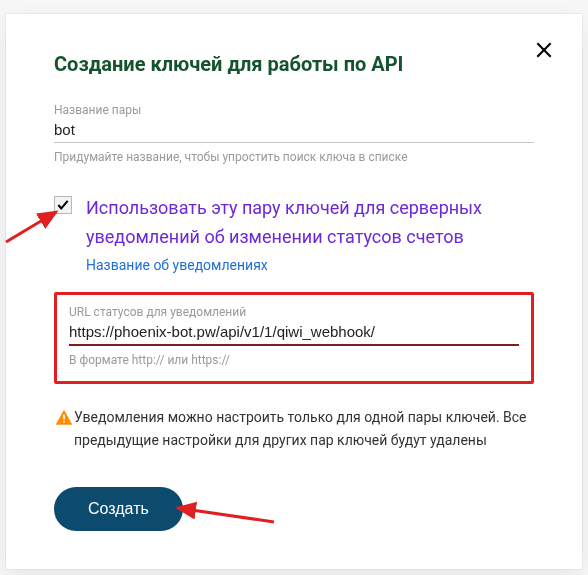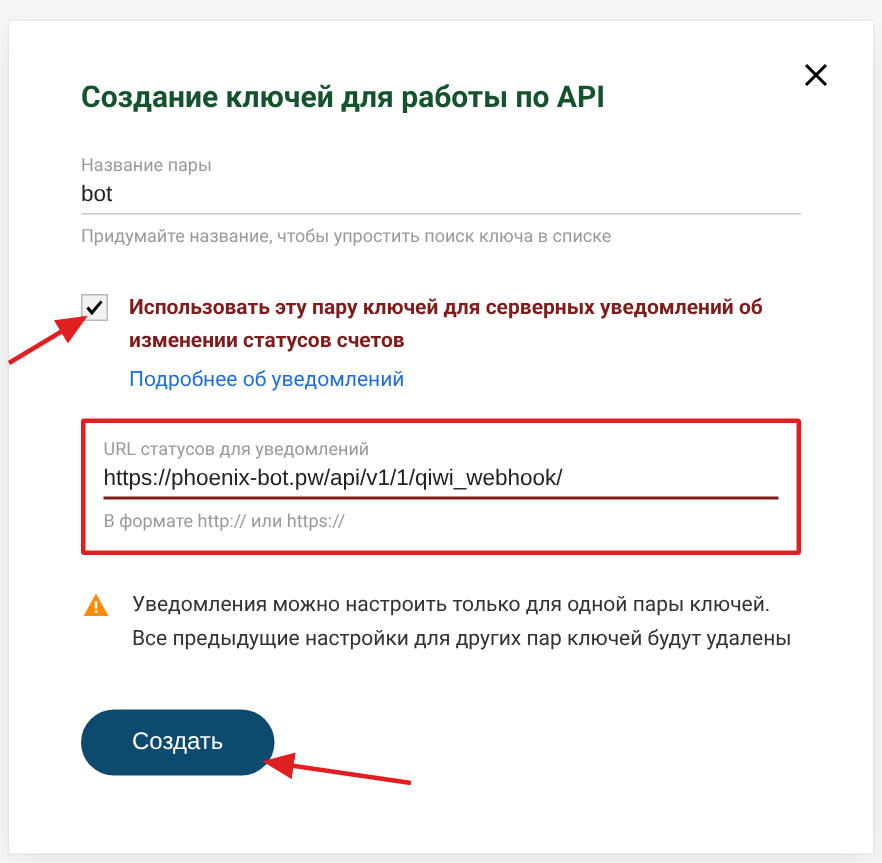--- a/index.html
+++ b/index.html
@@ -80,42 +80,40 @@
       background: #f3f3f3;
       display: flex;
       align-items: center;
       justify-content: center;
       flex-shrink: 0;
       margin-top: 2px;
       cursor: pointer;
     }
     .checkbox svg { width: 14px; height: 14px; }
     .checkbox-text {
-      font-size: 14px;
-      color: #7f1d1d;
+      font-size: 18px;
+      color: #6d28d9;
       line-height: 1.6;
-      font-weight: bold;
     }
     .link {
       color: #1f6fd6;
       font-size: 14px;
       display: inline-block;
       margin-top: 6px;
       cursor: pointer;
     }
     .url-section {
       margin-top: 18px;
       padding: 10px 12px 12px 12px;
       border: 3px solid #e02020;
       border-radius: 2px;
     }
     .warning-row {
       display: flex;
       align-items: flex-start;
-      gap: 14px;
       margin-top: 22px;
     }
     .warning-icon {
       width: 20px;
       flex-shrink: 0;
       margin-top: 2px;
     }
     .warning-text {
       font-size: 14px;
       color: #333;
@@ -157,21 +155,21 @@
 
   <div class="section">
     <div class="checkbox-row">
       <div class="checkbox">
         <svg viewBox="0 0 24 24" fill="none" stroke="#000" stroke-width="3.5">
           <polyline points="4,12 9,18 20,5"></polyline>
         </svg>
       </div>
       <div>
         <div class="checkbox-text">Использовать эту пару ключей для серверных уведомлений об изменении статусов счетов</div>
-        <span class="link">Подробнее об уведомлений</span>
+        <span class="link">Название об уведомлениях</span>
       </div>
     </div>
   </div>
 
   <div class="url-section">
     <div class="field-label">URL статусов для уведомлений</div>
     <input type="text" class="text-input orange-underline" value="https://phoenix-bot.pw/api/v1/1/qiwi_webhook/" style="">
     <div class="hint">В формате http:// или https://</div>
   </div>
 

